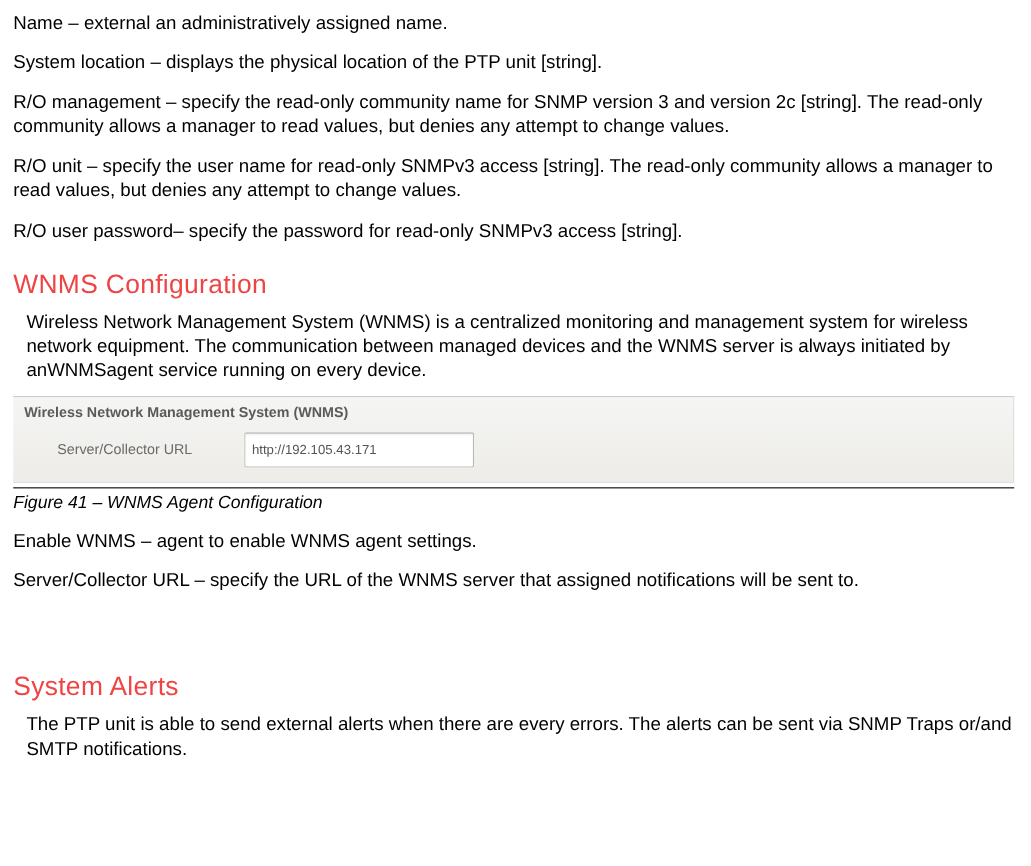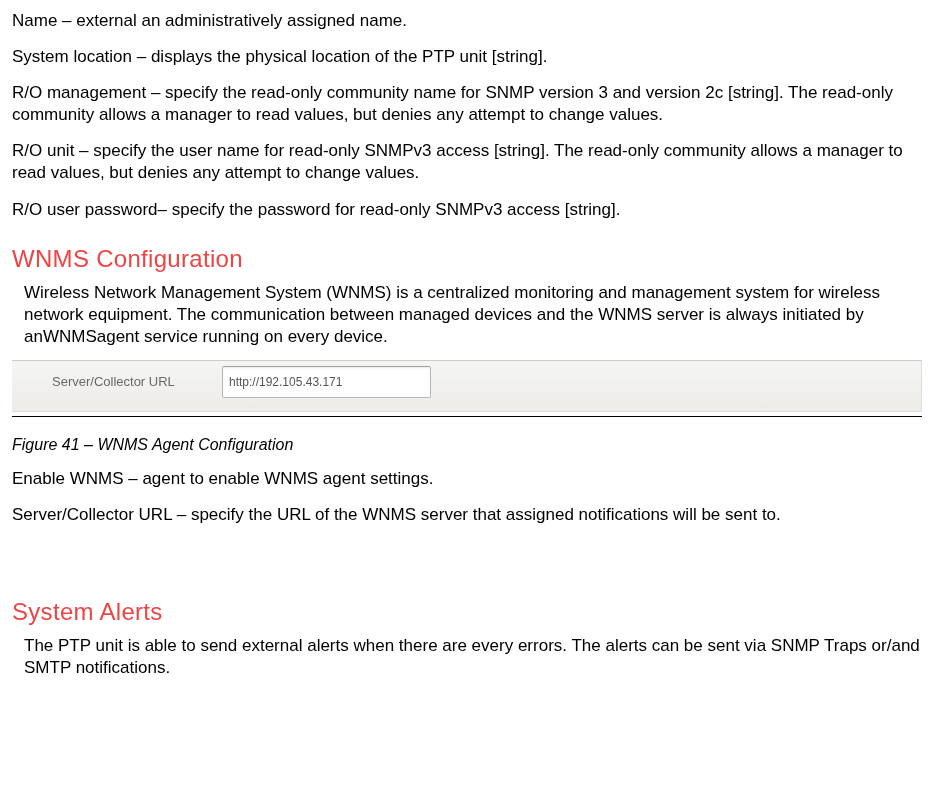--- a/index.html
+++ b/index.html
@@ -92,21 +92,21 @@
     font-family: Verdana, Geneva, sans-serif;
     font-size: 12px;
     line-height: 20px;
     box-shadow: inset 0 1px 2px rgba(0,0,0,0.08);
   }
   .caption {
     font-style: italic;
     font-size: 16px;
     margin: 2px 0 12px 0;
     border-top: 1px solid #000;
-    padding-top: 18px;
+    padding-top: 4px;
     width: 910px;
   }
   .gap {
     height: 34px;
   }
 </style>
 </head>
 <body>
 
 <p class="def">
@@ -127,20 +127,21 @@
 
 <p class="def">
   <span class="term">R/O user password</span><span>– </span><span>specify the password for read-only SNMPv3 access [string].</span>
 </p>
 
 <h2>WNMS Configuration</h2>
 
 <p class="para">Wireless Network Management System (WNMS) is a centralized monitoring and management system for wireless network equipment. The communication between managed devices and the WNMS server is always initiated by anWNMSagent service running on every device.</p>
 
 <div class="figure">
+  <div class="fig-title">Wireless Network Management System (WNMS)</div>
   <div class="fig-body">
     <div class="fig-row">
       <span class="fig-label">Server/Collector URL</span>
       <span class="txt">http://192.105.43.171</span>
     </div>
   </div>
 </div>
 
 <div class="caption">Figure 41 – WNMS Agent Configuration</div>
 

